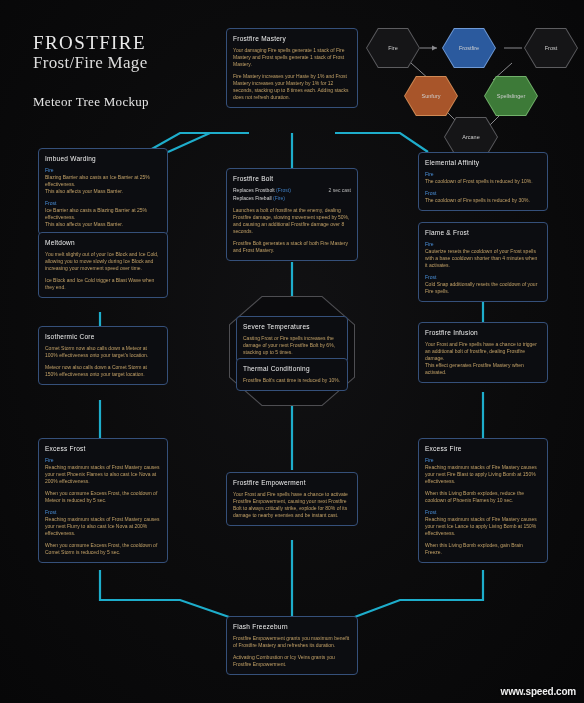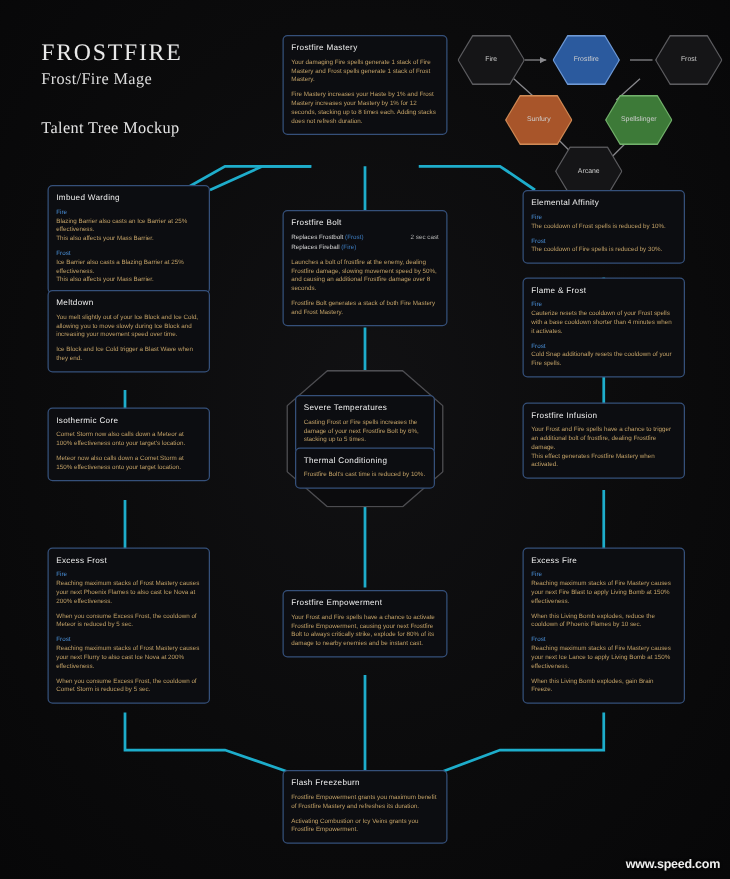--- a/index.html
+++ b/index.html
@@ -18,21 +18,21 @@
 
   
   .title-block { position: absolute; left: 33px; top: 32px; }
   .title-main {
     font-family: "Liberation Serif", serif;
     font-size: 19px; letter-spacing: 1.4px; color: #e9e9e9;
     line-height: 22px;
   }
   .title-sub {
     font-family: "Liberation Serif", serif;
-    font-size: 13px; color: #dcdcdc; line-height: 18px; letter-spacing: .3px;
+    font-size: 17px; color: #dcdcdc; line-height: 18px; letter-spacing: .3px;
   }
   .title-mock {
     font-family: "Liberation Serif", serif;
     font-size: 13px; color: #e4e4e4; margin-top: 22px; letter-spacing: .3px;
   }
   .hex-outline {
     position: absolute; width: 54px; height: 40px;
     clip-path: polygon(22% 0%, 78% 0%, 100% 50%, 78% 100%, 22% 100%, 0% 50%);
     background: #5d5d60;
   }
@@ -130,21 +130,21 @@
       <path d="M512 63 L493 80"></path>
       <path d="M447 112 L463 128"></path>
       <path d="M503 112 L487 128"></path>
     </g>
     <polygon points="437,48 432,45.5 432,50.5" fill="#8a8a8e"></polygon>
   </svg>
 
   <div class="title-block">
     <div class="title-main">FROSTFIRE</div>
     <div class="title-sub">Frost/Fire Mage</div>
-    <div class="title-mock">Talent Tree Mockup</div>
+    <div class="title-mock">Meteor Tree Mockup</div>
   </div>
 
   <div style="position:absolute;left:366px;top:28px;">
     <div class="hex-outline" style="background:#5d5d60"></div>
     <div class="hex-inner" style="background:#151517">
       <span>Fire</span>
     </div>
   </div>
   <div style="position:absolute;left:442px;top:28px;">
     <div class="hex-outline" style="background:#6f9ad6"></div>

